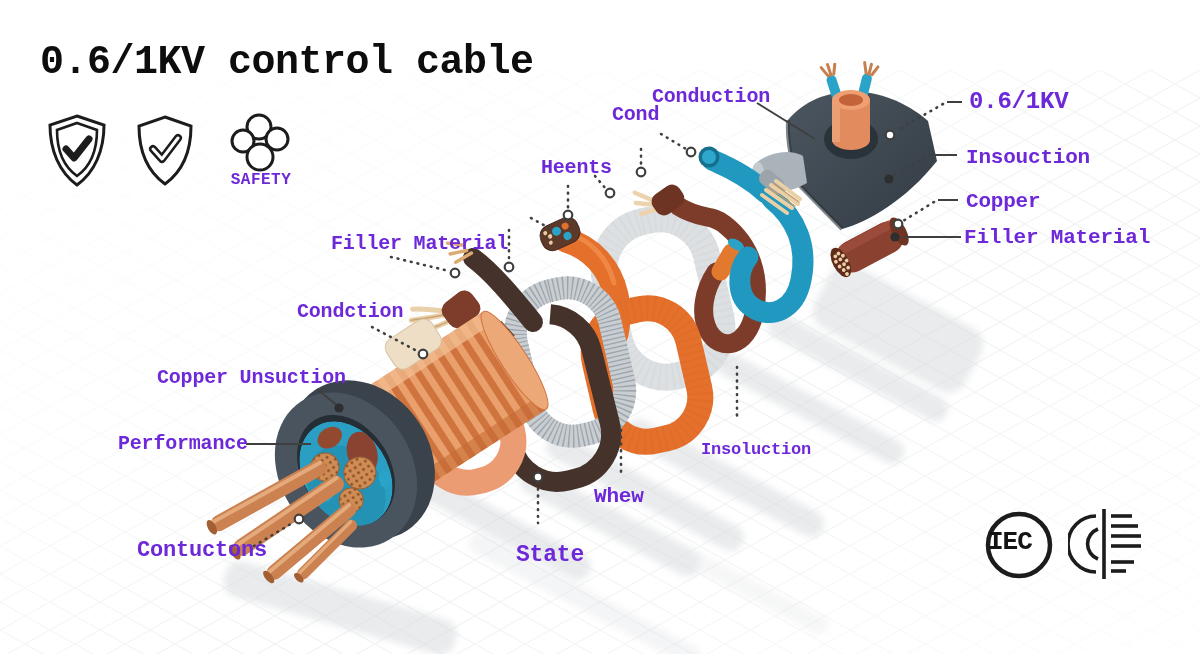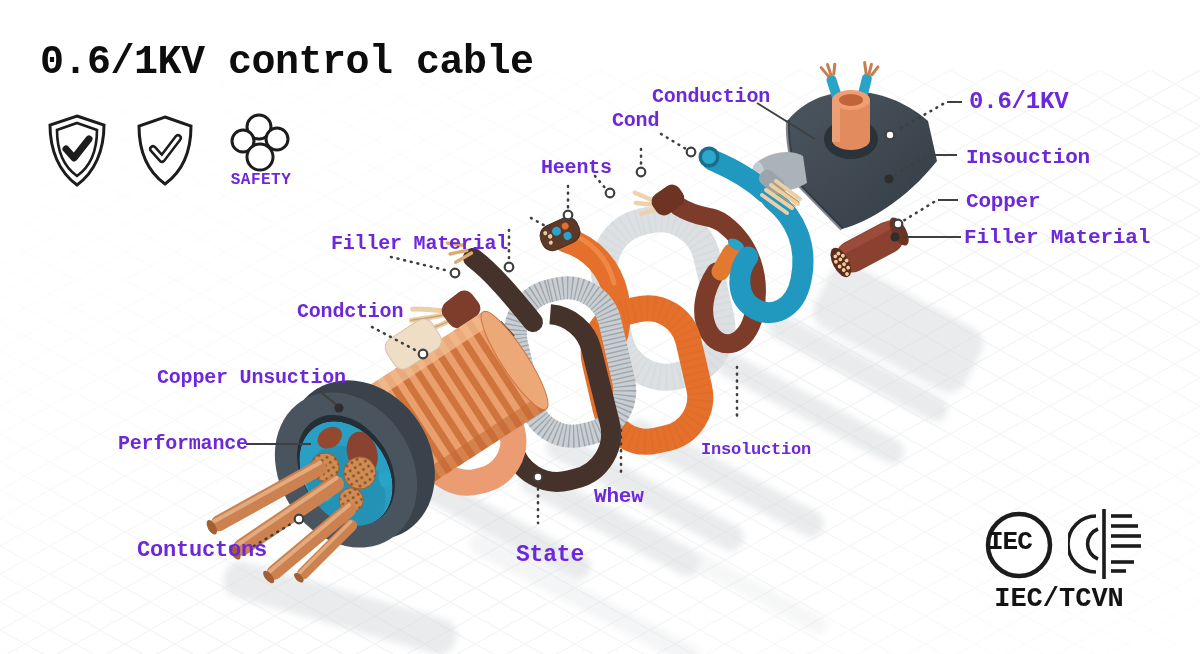--- a/index.html
+++ b/index.html
@@ -336,21 +336,21 @@
   <g fill="#fff" stroke="#1c1c1c" stroke-width="3">
     <circle cx="31" cy="15" r="12"></circle>
     <circle cx="49" cy="27" r="11"></circle>
     <circle cx="15" cy="29" r="11"></circle>
     <circle cx="32" cy="45" r="13"></circle>
   </g>
 </svg>
 <div class="lbl small center" style="left:224px;top:172px;width:74px">SAFETY</div>
 
 <div class="lbl" style="left:652px;top:86px">Conduction</div>
-<div class="lbl" style="left:612px;top:110px">Cond</div>
+<div class="lbl" style="left:612px;top:104px">Cond</div>
 <div class="lbl" style="left:541px;top:157px">Heents</div>
 <div class="lbl" style="left:331px;top:233px">Filler Material</div>
 <div class="lbl" style="left:297px;top:301px">Condction</div>
 <div class="lbl" style="left:157px;top:367px">Copper Unsuction</div>
 <div class="lbl" style="left:118px;top:433px">Performance</div>
 <div class="lbl" style="left:137px;top:539px;font-size:22px">Contuctons</div>
 
 <div class="lbl big" style="left:969px;top:89px">0.6/1KV</div>
 <div class="lbl" style="left:966px;top:146px;font-size:21px">Insouction</div>
 <div class="lbl" style="left:966px;top:190px;font-size:21px">Copper</div>
@@ -371,15 +371,14 @@
     <path d="M28,11 A28 28 0 0 0 28,67"></path>
     <path d="M30,24 A16 16 0 0 0 30,54"></path>
     <line x1="43" y1="11" x2="64" y2="11"></line>
     <line x1="43" y1="21" x2="70" y2="21"></line>
     <line x1="43" y1="31" x2="73" y2="31"></line>
     <line x1="43" y1="41" x2="73" y2="41"></line>
     <line x1="43" y1="57" x2="66" y2="57"></line>
     <line x1="43" y1="66" x2="58" y2="66"></line>
   </g>
 </svg>
-<div id="cert-text">IEC/TCVN</div>
 
 </div>
 
 </body></html>

